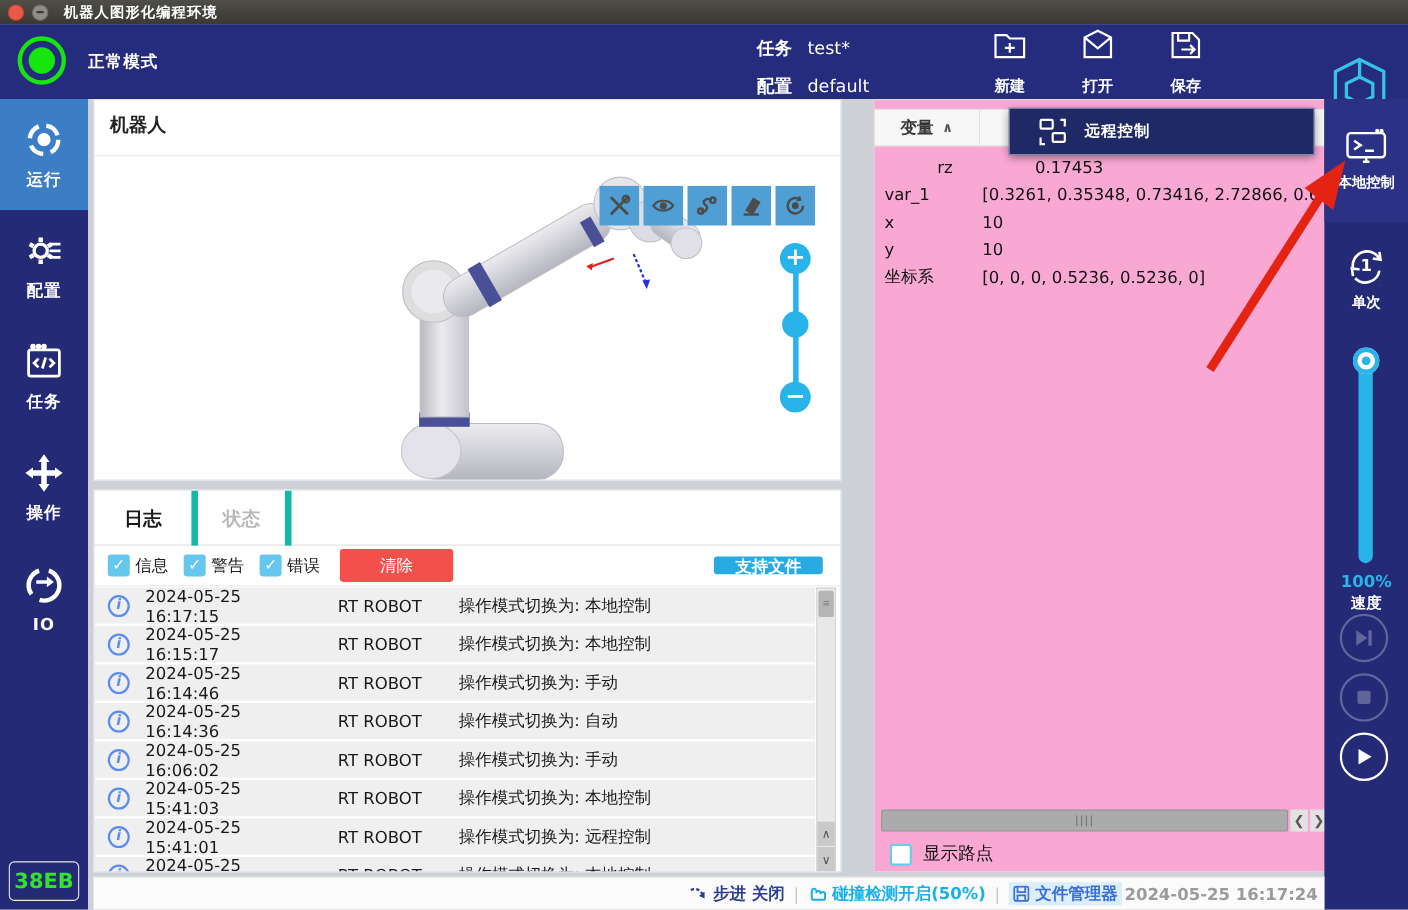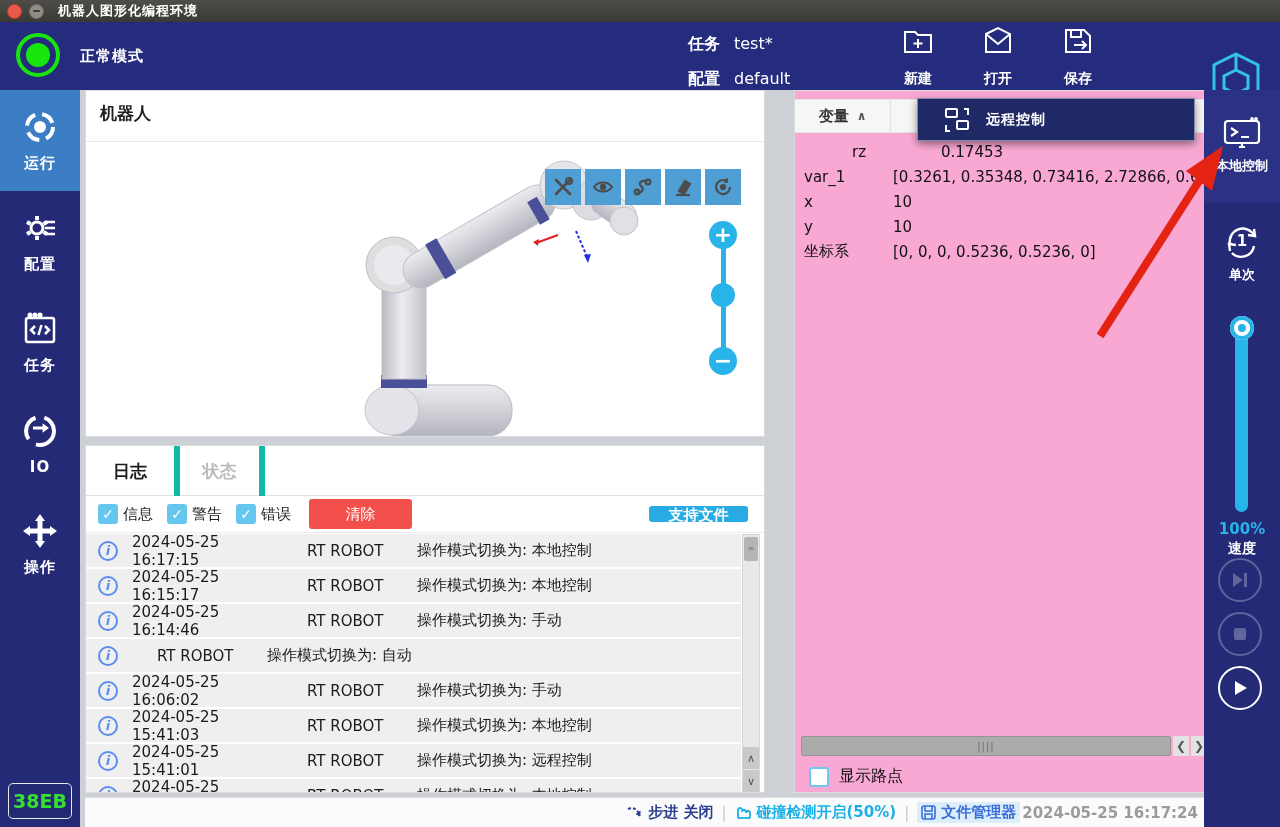--- a/index.html
+++ b/index.html
@@ -203,41 +203,41 @@
           <circle cx="9" cy="5" r="1.3" fill="#fff"></circle>
           <circle cx="14" cy="5" r="1.3" fill="#fff"></circle>
           <circle cx="19" cy="5" r="1.3" fill="#fff"></circle>
           <path d="M14 16 l-4 4 l4 4 M24 16 l4 4 l-4 4 M20.5 15 l-3 10"></path>
         </g>
       </svg>
     <span>任务</span>
   </div>
   <div class="nav-item">
     <svg viewBox="0 0 38 38">
-        <g fill="none" stroke="#fff" stroke-width="4">
-          <circle cx="19" cy="19" r="14" stroke-dasharray="26 9"></circle>
-        </g>
-        <g fill="#fff">
-          <path d="M10 15 h12 l0 -4 l8 6 -8 6 l0 -4 h-12 z" transform="scale(0.8) translate(5 3)"></path>
-        </g>
-      </svg>
-    <span>IO</span>
-  </div>
-  <div class="nav-item">
-    <svg viewBox="0 0 38 38">
         <g fill="#fff">
           <path d="M19 2 l5 7 h-10 z"></path>
           <path d="M19 36 l5 -7 h-10 z"></path>
           <path d="M2 19 l7 -5 v10 z"></path>
           <path d="M36 19 l-7 -5 v10 z"></path>
           <rect x="16.5" y="9" width="5" height="20"></rect>
           <rect x="9" y="16.5" width="20" height="5"></rect>
         </g>
       </svg>
     <span>操作</span>
+  </div>
+  <div class="nav-item">
+    <svg viewBox="0 0 38 38">
+        <g fill="none" stroke="#fff" stroke-width="4">
+          <circle cx="19" cy="19" r="14" stroke-dasharray="26 9"></circle>
+        </g>
+        <g fill="#fff">
+          <path d="M10 15 h12 l0 -4 l8 6 -8 6 l0 -4 h-12 z" transform="scale(0.8) translate(5 3)"></path>
+        </g>
+      </svg>
+    <span>IO</span>
   </div>
   <div class="abs badge-38eb">38EB</div>
 </div>
 
 <div class="abs robot-panel">
   <div class="abs robot-title">机器人</div>
   <div class="abs robot-divider"></div>
 
   <svg class="abs" style="left:0; top:52px;" width="678" height="293" viewBox="0 0 678 293">
     <defs>
@@ -380,20 +380,21 @@
         <span class="log-msg">操作模式切换为: 本地控制</span>
       </div>
     <div class="logrow">
         <span class="info-icon">i</span>
         <span class="log-time">2024-05-25 16:14:46</span>
         <span class="log-src">RT ROBOT</span>
         <span class="log-msg">操作模式切换为: 手动</span>
       </div>
     <div class="logrow">
         <span class="info-icon">i</span>
+        <span class="log-time">2024-05-25 16:14:36</span>
         <span class="log-src">RT ROBOT</span>
         <span class="log-msg">操作模式切换为: 自动</span>
       </div>
     <div class="logrow">
         <span class="info-icon">i</span>
         <span class="log-time">2024-05-25 16:06:02</span>
         <span class="log-src">RT ROBOT</span>
         <span class="log-msg">操作模式切换为: 手动</span>
       </div>
     <div class="logrow">

